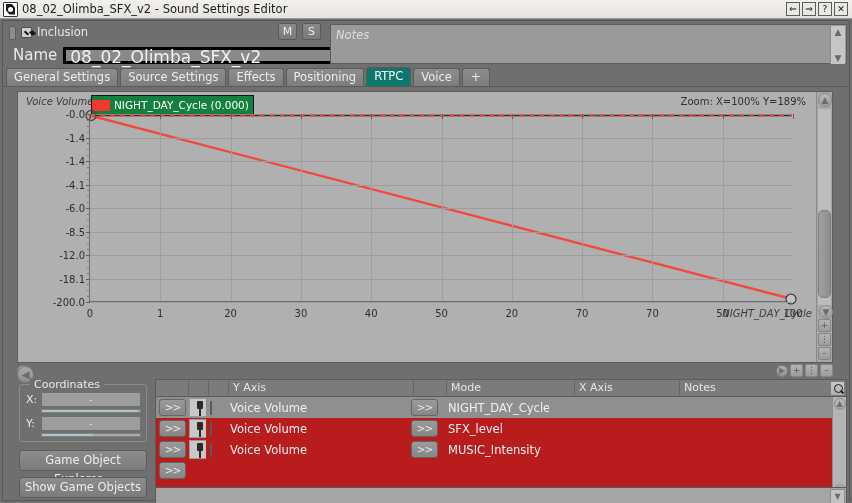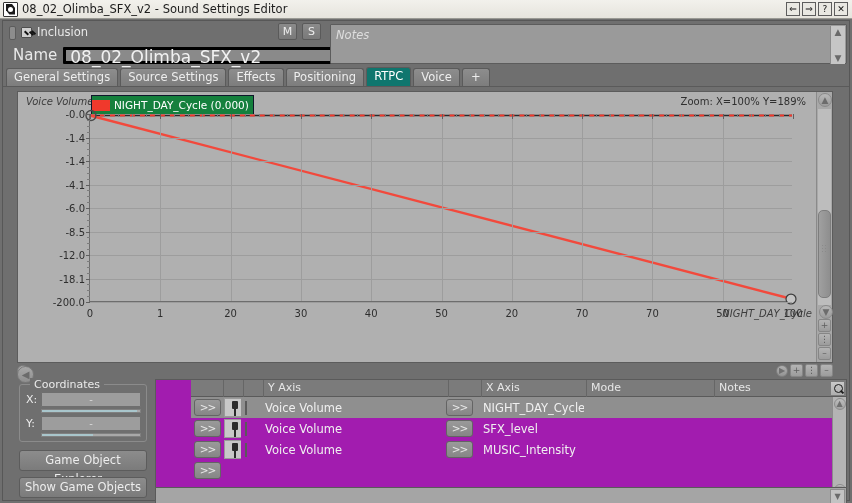--- a/index.html
+++ b/index.html
@@ -236,21 +236,21 @@
 
   .wide-btn{
     position:absolute; left:12px; width:128px; height:21px;
     background:linear-gradient(#8c8c8c,#7b7b7b); border:1px solid #5c5c5c;
     border-radius:3px; color:#ededed; font-size:11.5px; text-align:center; line-height:19px;
   }
 
   
   #table-panel{
     position:absolute; left:152px; top:358px; width:692px; height:119px;
-    background:#a21caf; border:1px solid #5a5a5a;padding-left:35px;
+    background:#b91c1c; border:1px solid #5a5a5a;
   }
   #table-head{
     display:flex; height:17px; background:#7b7b7b; border-bottom:1px solid #5a5a5a;
     color:#e6e6e6; font-size:11px; align-items:center;
   }
   #table-head .th{ height:17px; line-height:16px; padding-left:4px; border-right:1px solid #666; white-space:nowrap; }
   .c-arrow{ width:33px; } .c-pin{ width:20px; } .c-sw{ width:20px; }
   .c-yaxis{ width:185px; } .c-xarrow{ width:33px; } .c-xaxis{ width:105px; }
   .c-mode{ width:128px; } .c-notes{ flex:1; border-right:none !important; }
   #table-head .search{
@@ -562,22 +562,22 @@
       <div class="wide-btn" style="top:111px;">Show Game Objects</div>
     </div>
 
     <div id="table-panel">
       <div id="table-head">
         <div class="th c-arrow"></div>
         <div class="th c-pin"></div>
         <div class="th c-sw"></div>
         <div class="th c-yaxis">Y Axis</div>
         <div class="th c-xarrow"></div>
+        <div class="th c-mode">Mode</div>
         <div class="th c-xaxis">X Axis</div>
-        <div class="th c-mode">Mode</div>
         <div class="th c-notes">Notes</div>
         <div class="search"></div>
       </div>
 
       <div id="table-body">
 
         <div class="trow sel">
           <div class="arrow-btn">&gt;&gt;</div>
           <div class="cell c-pin" style="padding-left:3px;">
             <span class="pin"></span>

